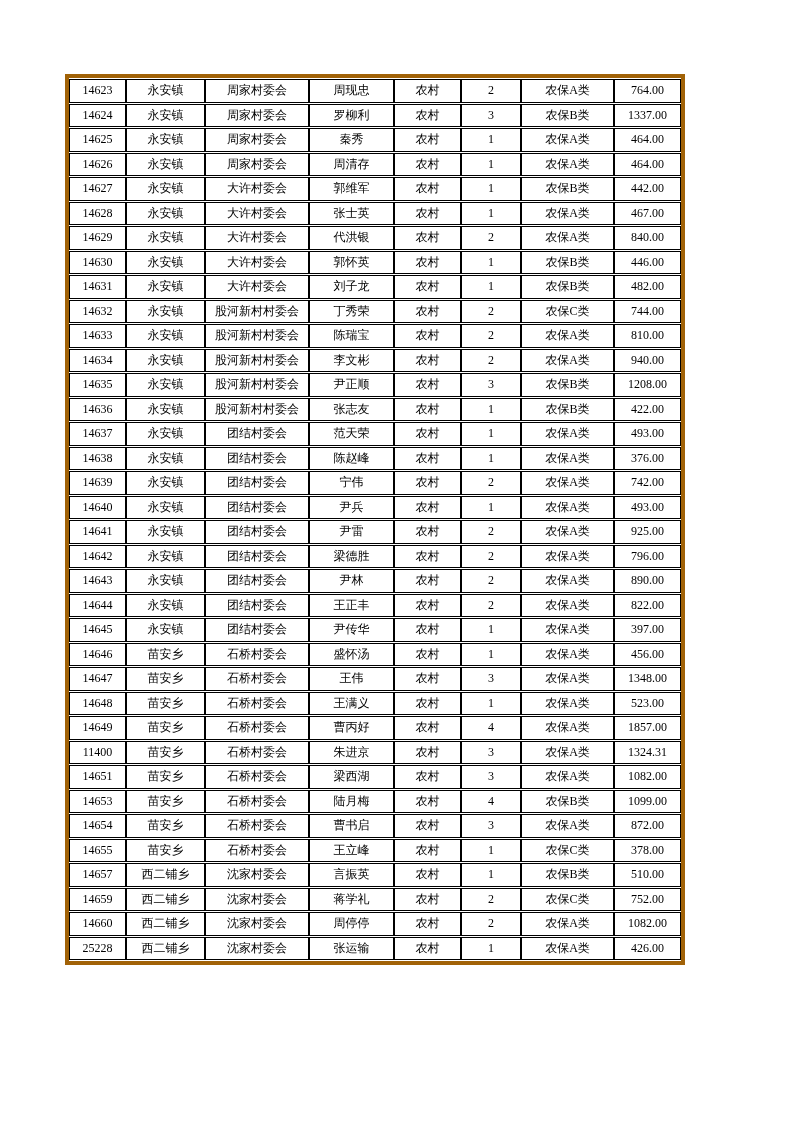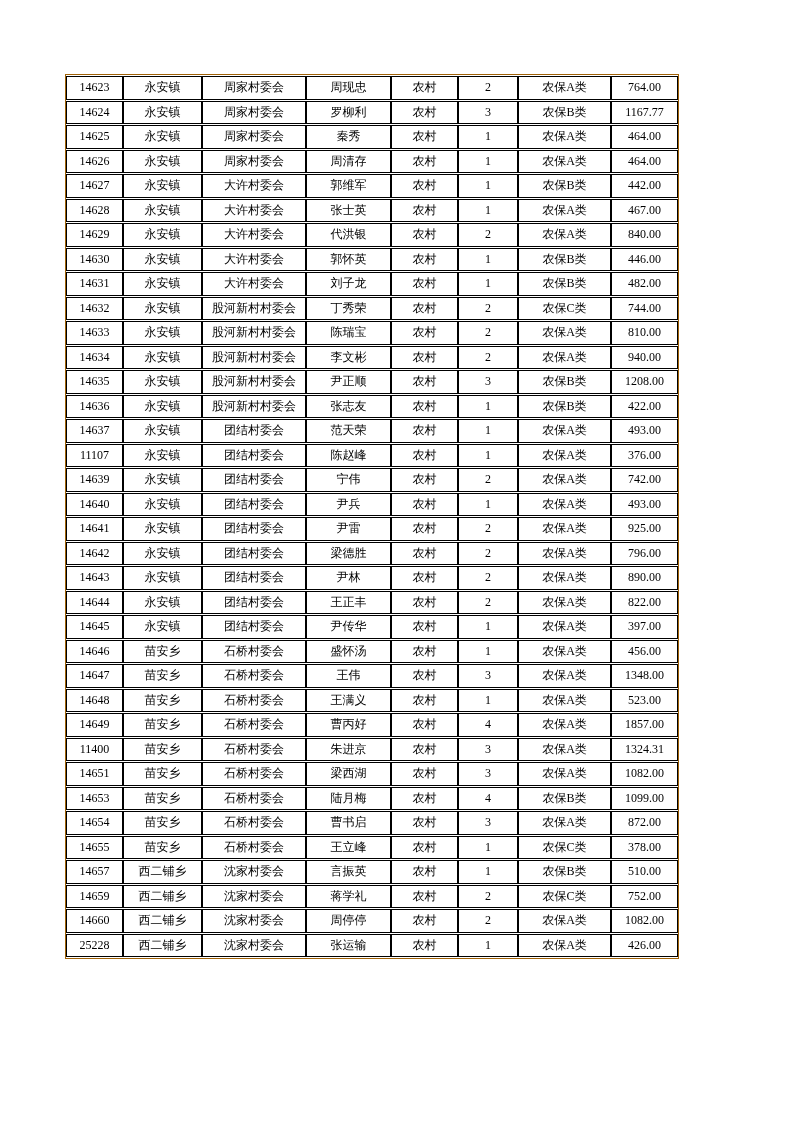--- a/index.html
+++ b/index.html
@@ -23,21 +23,21 @@
     overflow: hidden;
   }
   table.data-table {
     position: absolute;
     left: 65px;
     top: 74px;
     width: 612px;
     table-layout: fixed;
     border-collapse: separate;
     border-spacing: 0 1px;
-    border: 1px solid #a16207;
+    border: 4px solid #a16207;
   }
   table.data-table td {
     border: 1px solid #000000;
     height: 21.5px;
     padding: 0 1px;
     text-align: center;
     vertical-align: middle;
     font-size: 12px;
     line-height: 21px;
     color: #000000;
@@ -82,21 +82,21 @@
           <td>764.00</td>
         </tr>
         <tr>
           <td>14624</td>
           <td>永安镇</td>
           <td>周家村委会</td>
           <td>罗柳利</td>
           <td>农村</td>
           <td>3</td>
           <td>农保B类</td>
-          <td>1167.77</td>
+          <td>1337.00</td>
         </tr>
         <tr>
           <td>14625</td>
           <td>永安镇</td>
           <td>周家村委会</td>
           <td>秦秀</td>
           <td>农村</td>
           <td>1</td>
           <td>农保A类</td>
           <td>464.00</td>
@@ -215,21 +215,21 @@
           <td>14637</td>
           <td>永安镇</td>
           <td>团结村委会</td>
           <td>范天荣</td>
           <td>农村</td>
           <td>1</td>
           <td>农保A类</td>
           <td>493.00</td>
         </tr>
         <tr>
-          <td>11107</td>
+          <td>14638</td>
           <td>永安镇</td>
           <td>团结村委会</td>
           <td>陈赵峰</td>
           <td>农村</td>
           <td>1</td>
           <td>农保A类</td>
           <td>376.00</td>
         </tr>
         <tr>
           <td>14639</td>

